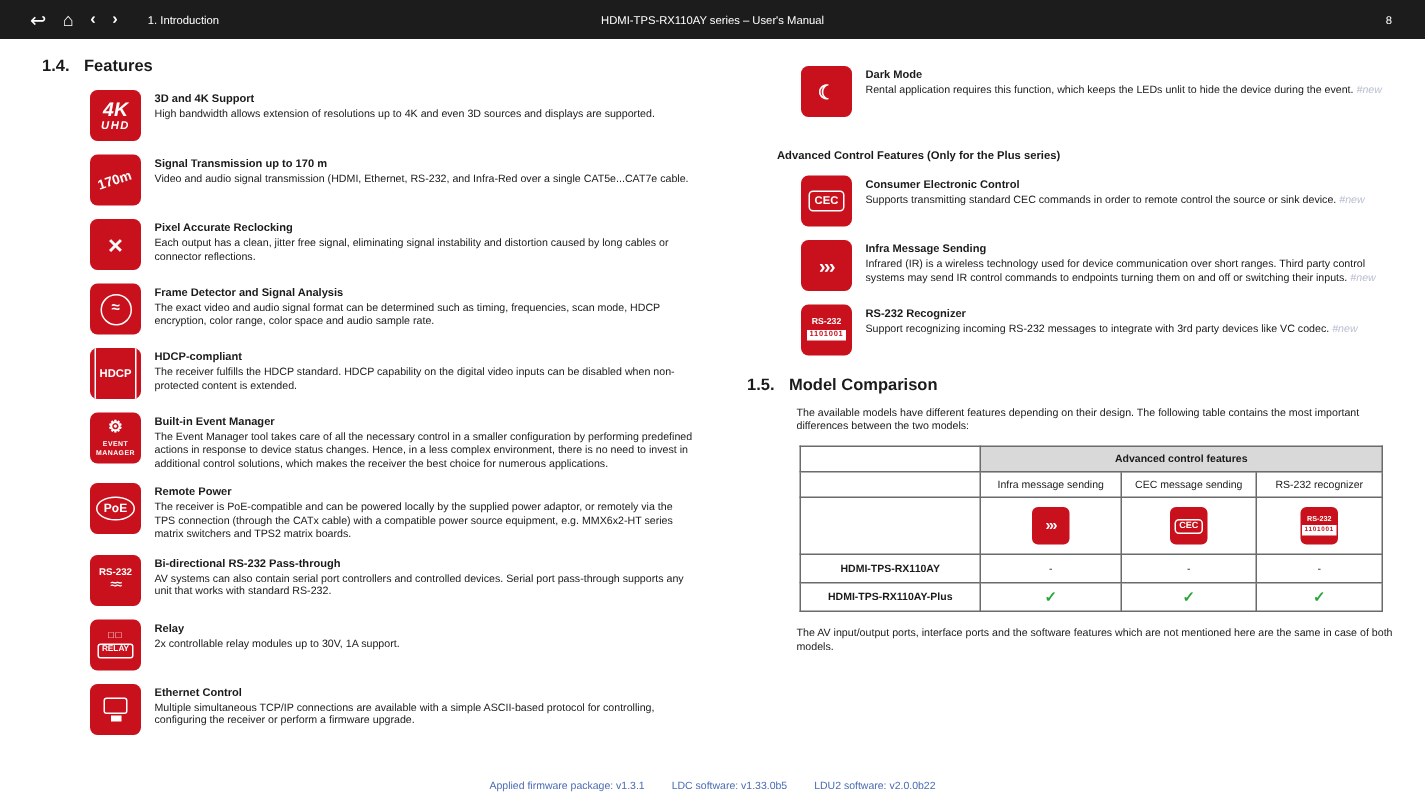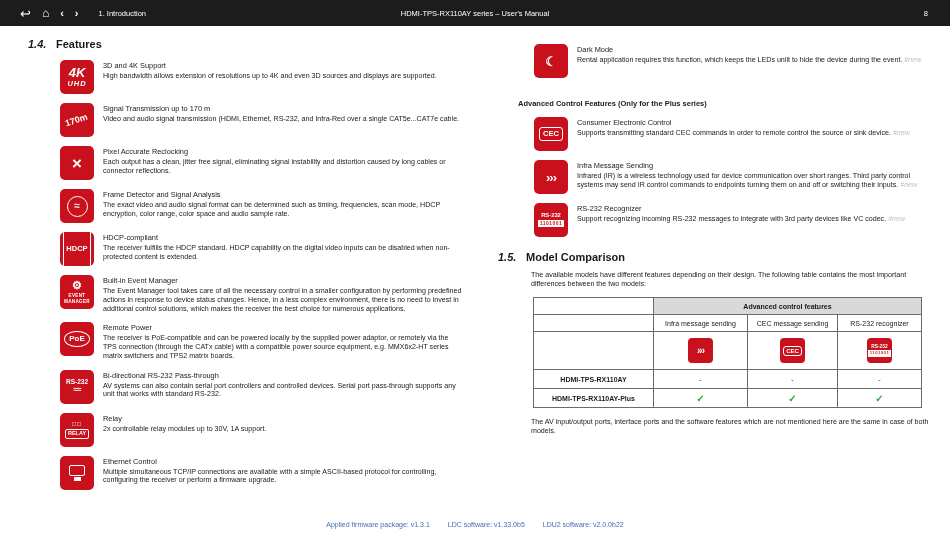--- a/index.html
+++ b/index.html
@@ -20,26 +20,26 @@
   .nav-icon.chev{ font-weight:bold; font-size:11px; }
   .tb-section{ font-size:7.5px; margin-left:20px; }
   .tb-title{ position:absolute; left:50%; transform:translateX(-50%); font-size:7.5px; }
   .tb-page{ position:absolute; right:22px; font-size:7.5px; }
 
   
   .col-left { position:absolute; left:28px;  top:38px; width:436px; }
   .col-right{ position:absolute; left:498px; top:44px; width:436px; }
 
   .sec-head{ display:flex; font-weight:bold; font-size:11px; margin:0 0 10px 0; }
-  .sec-num{ width:28px;font-style:italic; }
+  .sec-num{ width:28px; }
 
   
   .feat{ display:flex; gap:9px; margin-left:32px; margin-bottom:9px; }
   .ftext{ flex:1; min-width:0; }
-  .ftitle{ font-weight:normal; font-size:7.4px; margin:1px 0 2px 0; }
+  .ftitle{ font-weight:bold; font-size:7.4px; margin:1px 0 2px 0; }
   .fbody{ font-size:7.1px; line-height:1.24; }
   .new-tag{ color:#b9bfd0; font-style:italic;text-align:center; }
 
   
   .ficon{
     width:34px; height:34px; min-width:34px;
     background:#c8111c; border-radius:5px; color:#fff;
     display:flex; flex-direction:column; align-items:center; justify-content:center;
     font-weight:bold; line-height:1; text-align:center; overflow:hidden;
   }

